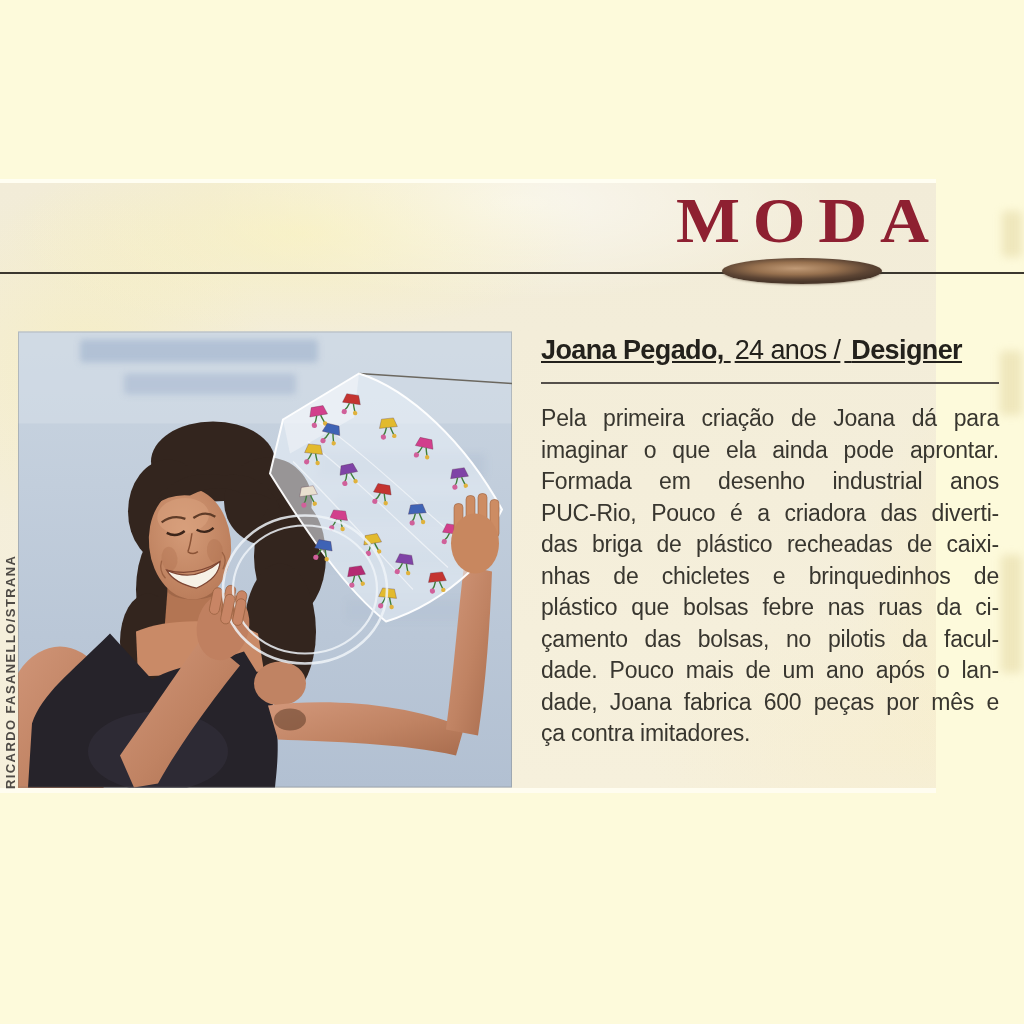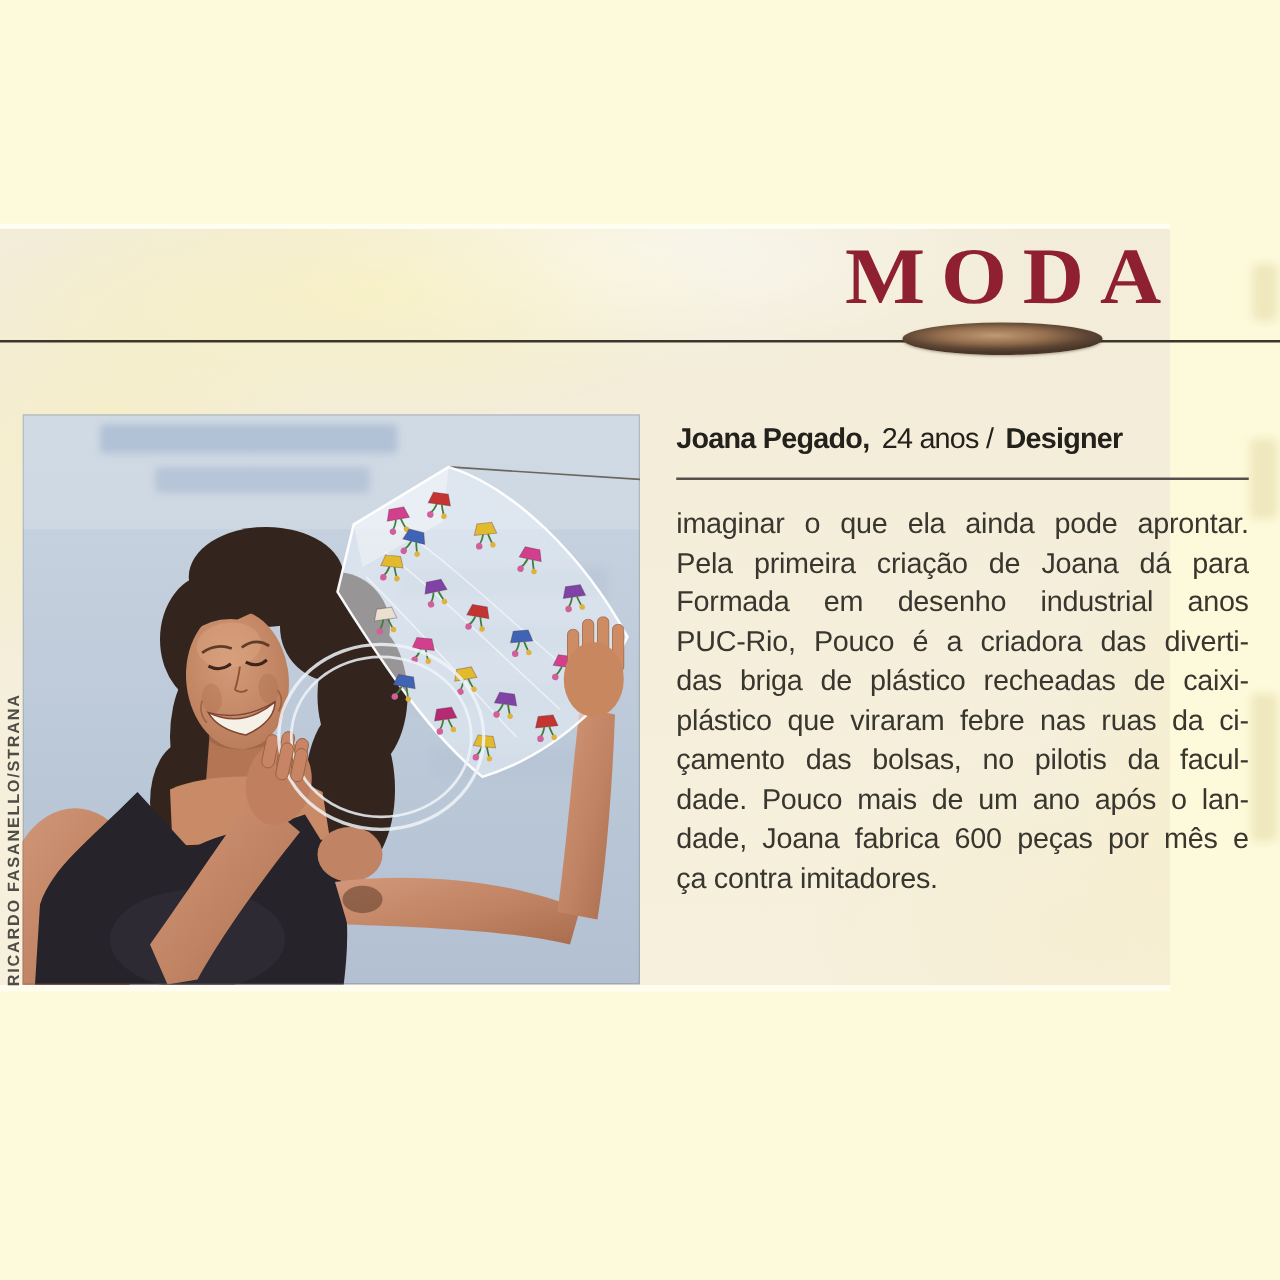--- a/index.html
+++ b/index.html
@@ -37,21 +37,21 @@
   .photo{position:absolute;left:18px;top:148px;width:494px;height:457px;}
   .photo svg{display:block;width:100%;height:100%;}
   
   .credit{
     position:absolute;left:3px;top:606px;
     transform:rotate(-90deg);transform-origin:0 0;
     font-size:13px;font-weight:bold;letter-spacing:1.4px;color:#4f4b46;white-space:nowrap;
   }
   
   .col{position:absolute;left:541px;top:150px;width:458px;}
-  .headline{font-size:23px;line-height:34px;color:#23211c;white-space:nowrap;letter-spacing:-.6px;}
+  .headline{font-size:27px;line-height:34px;color:#23211c;white-space:nowrap;letter-spacing:-.6px;text-decoration:underline;}
   .headline .b{font-weight:bold;}
   .headline .sep{margin:0 4px;}
   .head-rule{margin-top:15px;height:2px;background:#55504b;}
   .bodytext{margin-top:19px;color:#38362f;font-size:23px;line-height:31.5px;letter-spacing:-.2px;}
   .bl{text-align:justify;text-align-last:justify;}
   .bl-last{text-align:center;text-align-last:left;}
   
   .ghost{position:absolute;background:rgba(210,188,120,.30);filter:blur(4px);border-radius:4px;}
   .g1{left:1002px;top:28px;width:20px;height:46px;}
   .g2{left:1000px;top:168px;width:22px;height:64px;}
@@ -217,26 +217,27 @@
   <div class="credit">RICARDO FASANELLO/STRANA</div>
 
   <div class="col">
     <div class="headline">
       <span class="b">Joana Pegado,</span>
       <span class="sep">24 anos /</span>
       <span class="b">Designer</span>
     </div>
     <div class="head-rule"></div>
     <div class="bodytext">
+      <div class="bl">Pela primeira criação de Joana dá para</div>
       <div class="bl">imaginar o que ela ainda pode aprontar.</div>
-      <div class="bl">Pela primeira criação de Joana dá para</div>
       <div class="bl">Formada em desenho industrial anos</div>
       <div class="bl">PUC-Rio, Pouco é a criadora das diverti-</div>
       <div class="bl">das briga de plástico recheadas de caixi-</div>
-      <div class="bl">plástico que viraram febre nas ruas da ci-</div>
+      <div class="bl">nhas de chicletes e brinquedinhos de</div>
+      <div class="bl">plástico que bolsas febre nas ruas da ci-</div>
       <div class="bl">çamento das bolsas, no pilotis da facul-</div>
       <div class="bl">dade. Pouco mais de um ano após o lan-</div>
       <div class="bl">dade, Joana fabrica 600 peças por mês e</div>
       <div class="bl bl-last">ça contra imitadores.</div>
     </div>
   </div>
 
 </div>
 
 </body></html>

